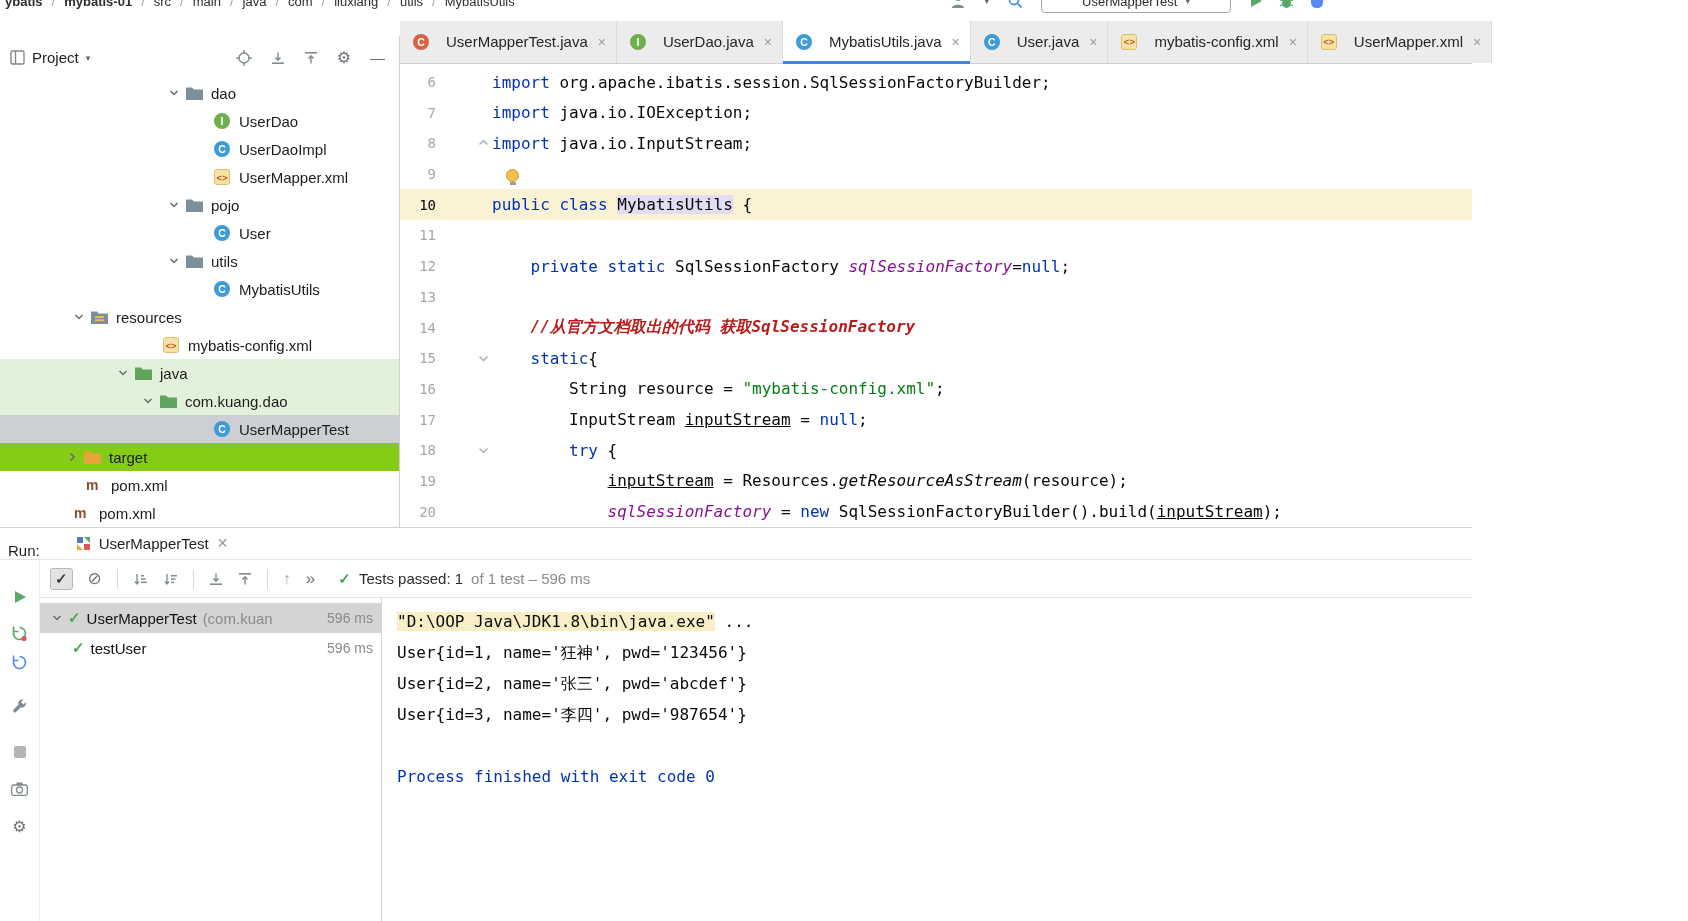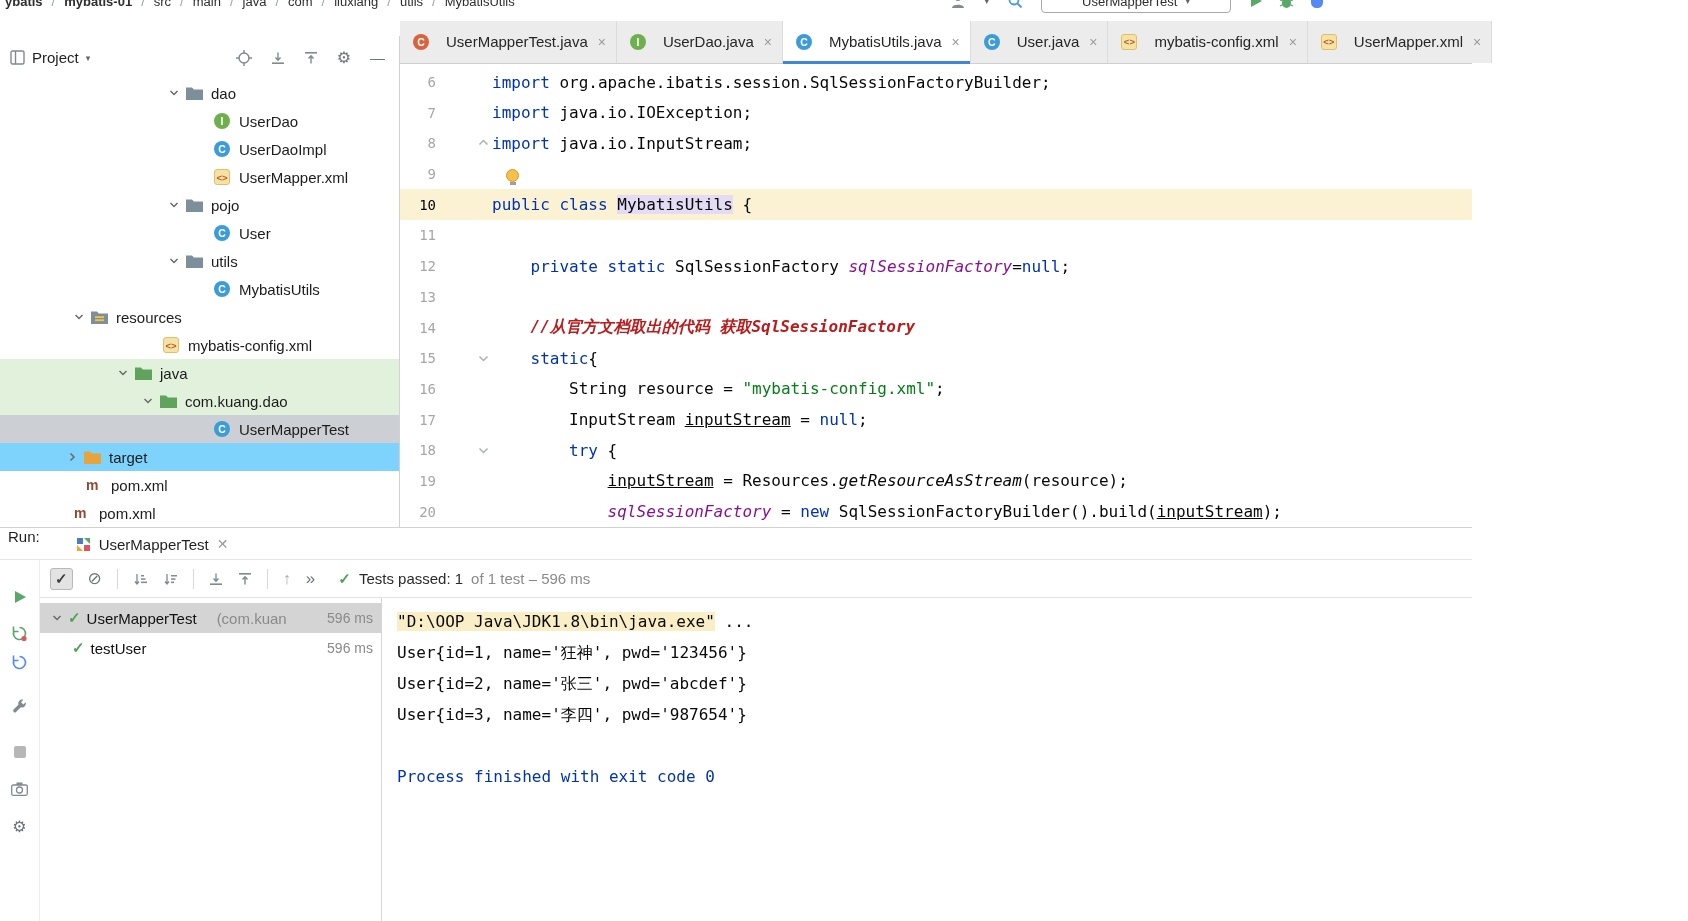--- a/index.html
+++ b/index.html
@@ -32,21 +32,21 @@
   .p-icons { margin-left:auto; display:flex; gap:19px; align-items:center; color:#6e6e6e; }
   .gchar { color:#6f737a; font-size:15px; line-height:1; }
   .gchar.dim { color:#a7abb0; }
   .tree { flex:1; overflow:hidden; font-size:15px; }
   .trow { height:28px; display:flex; align-items:center; white-space:nowrap; }
   .trow .chev { width:24px; flex:none; display:flex; justify-content:center; align-items:center; }
   .ticon { width:18px; height:16px; flex:none; margin-right:7px; display:flex; align-items:center; justify-content:flex-start; }
   .tlabel { color:#1c1c1c; }
   .hl-green { background:#e2f1dc; }
   .hl-sel { background:#cccfd3; }
-  .hl-yellow { background:#7dd3fc; }
+  .hl-yellow { background:#84cc16; }
   .ball { width:16px; height:16px; border-radius:50%; color:#fff; font-size:10.5px; font-weight:bold; display:inline-flex; align-items:center; justify-content:center; font-family:"Liberation Sans",sans-serif; }
   .xmlic { width:16px; height:16px; border-radius:3px; background:#f5e3a6; color:#c2571f; font-size:9.5px; font-weight:bold; display:inline-flex; align-items:center; justify-content:center; border:1px solid #dfc06a; }
   .mvn { font-size:14px; font-weight:bold; color:#8e4a33; line-height:1; }
 
   
   .editor { flex:1; min-width:0; display:flex; flex-direction:column; background:#fff; }
   .tabs { height:43px; flex:none; display:flex; background:#ececec; border-bottom:1px solid #cfcfcf; }
   .tab { display:flex; align-items:center; gap:8px; padding:0 10px 0 13px; font-size:15px; border-right:1px solid #dcdcdc; position:relative; background:#ececec; color:#262626; white-space:nowrap; }
   .tab.active { background:#ffffff; }
   .tab.active::after { content:""; position:absolute; left:0; right:0; bottom:-1px; height:3px; background:#3e86d6; }
@@ -64,42 +64,42 @@
   .tk-com { color:#b91c1c; font-style:italic;font-weight:bold; }
   .tk-fld { color:#871094; font-style:italic; }
   .tk-ul { text-decoration:underline; }
   .tk-mth { font-style:italic; }
   .tk-hl { background:#e2dcf4; }
   .bulb { display:inline-block; width:13px; height:13px; background:#f7c04a; border:1px solid #d09a2e; border-radius:50%; margin-left:14px; vertical-align:middle; position:relative; }
   .bulb::after { content:""; position:absolute; left:3px; bottom:-4px; width:6px; height:3px; background:#9aa0a6; }
 
   
   .runpanel { height:393px; display:flex; flex-direction:column; background:#fff; }
-  .run-h { height:32px; flex:none; display:flex; align-items:flex-start; padding-left:8px; font-size:15px; border-bottom:1px solid #e6e6e6; }
+  .run-h { height:32px; flex:none; display:flex; align-items:flex-end; padding-left:8px; font-size:15px; border-bottom:1px solid #e6e6e6; }
   .run-tab { display:flex; align-items:center; gap:8px; margin-left:30px; height:32px; padding:0 6px; }
   .run-tab .x { color:#999; font-size:14px; }
   .run-rest { flex:1; display:flex; min-height:0; }
   .strip { width:40px; flex:none; display:flex; flex-direction:column; align-items:center; padding-top:14px; border-right:1px solid #ececec; }
   .sic { width:18px; height:18px; display:flex; align-items:center; justify-content:center; }
   .run-right { flex:1; min-width:0; display:flex; flex-direction:column; }
   .run-toolbar { height:38px; flex:none; display:flex; align-items:center; gap:15px; padding-left:10px; border-bottom:1px solid #e2e2e2; }
   .tb-sep { width:1px; height:20px; background:#d8d8d8; }
   .tgl { border:1px solid #b9b9b9; background:#e3e3e3; border-radius:3px; padding:0 4px; height:22px; display:inline-flex; align-items:center; }
   .chk { color:#48a44e; font-weight:bold; font-size:15px; }
   .status { display:flex; align-items:center; gap:8px; margin-left:8px; font-size:15px; }
   .status .p1 { color:#2b2b2b; }
   .status .p2 { color:#8a8a8a; }
   .run-body { flex:1; display:flex; min-height:0; }
   .ttree { width:341px; flex:none; padding-top:5px; font-size:15px; overflow:hidden; }
   .ttrow { height:30px; display:flex; align-items:center; padding:0 8px; white-space:nowrap; }
   .ttrow.sel { background:#d4d4d4; }
   .ttrow .chev { width:18px; display:flex; justify-content:center; }
   .ttrow .chk { margin:0 6px 0 2px; }
   .tname { color:#111; }
-  .textra { color:#8a8a8a; margin-left:20px; overflow:hidden; }
+  .textra { color:#8a8a8a; margin-left:6px; overflow:hidden; }
   .ttime { margin-left:auto; color:#8a8a8a; font-size:14px; padding-left:6px; }
   .console { flex:1; min-width:0; border-left:1px solid #d6d6d6; padding:8px 0 0 15px; font-family:"DejaVu Sans Mono",monospace; font-size:16px; overflow:hidden; }
   .conline { line-height:31px; white-space:pre; color:#0a0a0a; }
   .c-hl { background:#f9eec6; }
   .c-sys { color:#0033b3; }
 </style>
 </head>
 <body>
 
 <div class="app">

